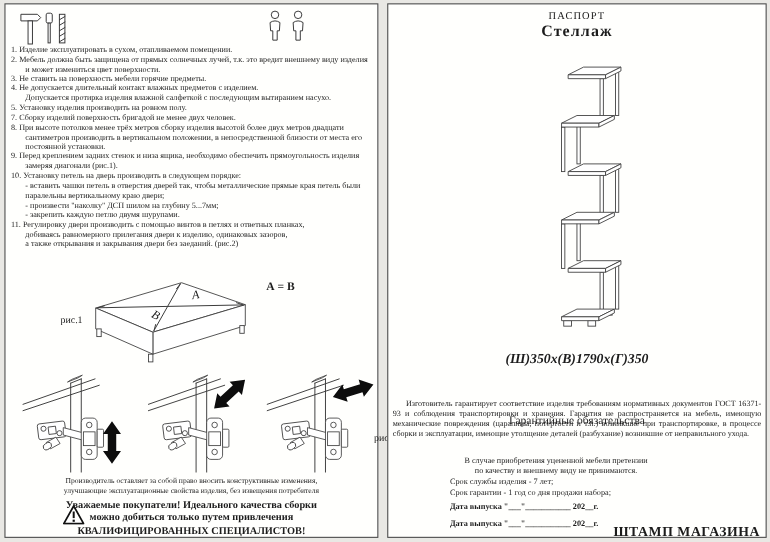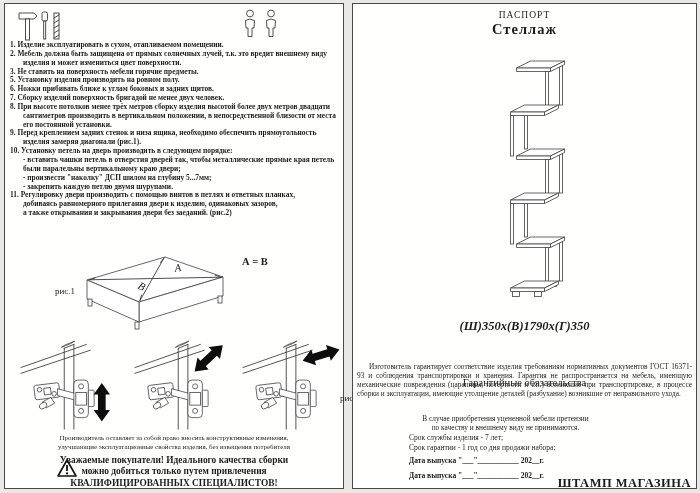--- a/index.html
+++ b/index.html
@@ -17,21 +17,21 @@
   }
   .panel-left  { left:4px;  top:3px; width:340px; height:486px; }
   .panel-right { left:352px; top:3px; width:345px; height:486px; }
 
   .abs { position:absolute; }
   .ctr { left:0; right:0; text-align:center; }
 
   
   .lp-title { top:19px; font-size:11.5px; font-weight:bold; letter-spacing:.6px; white-space:pre; }
   .req-list { left:5px; top:37px; width:330px; font-size:7.4px; line-height:8.85px; }
-  .req-item { padding-left:13px; text-indent:-13px;font-weight:bold; }
+  .req-item { padding-left:13px; text-indent:-13px; }
   .req-item .t { white-space:pre-line; }
 
   .fig1-label, .fig2-label { font-size:9px; }
   .fig1-label { left:50px; top:282px; }
   .fig2-label { left:306px; top:389px;padding-left:29px; }
   .fig1-eq { left:237px; top:252px; font-size:10.5px; font-weight:bold; }
 
   .mfg-note { top:430px; font-size:6.9px; line-height:8.6px; white-space:pre-line; }
   .warn-text { top:451px; font-size:9.4px; font-weight:bold; line-height:11.4px; white-space:pre-line; }
 
@@ -82,22 +82,23 @@
         <path d="M4.5,11.5 Q9,8.5 13.5,11.5 L13,19 L11,19 L11,27.5 L7,27.5 L7,19 L5,19 Z"></path>
         <circle cx="30" cy="4.5" r="3.4"></circle>
         <path d="M25.5,11.5 Q30,8.5 34.5,11.5 L34,19 L32,19 L32,27.5 L28,27.5 L28,19 L26,19 Z"></path>
       </g>
     </svg>
 
     <div class="abs req-list">
       <div class="req-item"><span>1.</span> <span class="t">Изделие эксплуатировать в сухом, отапливаемом помещении.</span></div>
       <div class="req-item"><span>2.</span> <span class="t">Мебель должна быть защищена от прямых солнечных лучей, т.к. это вредит внешнему виду изделия и может измениться цвет поверхности.</span></div>
       <div class="req-item"><span>3.</span> <span class="t">Не ставить на поверхность мебели горячие предметы.</span></div>
+      <div class="req-item"><span>4.</span> <span class="t">Не допускается длительный контакт влажных предметов с изделием.
+Допускается протирка изделия влажной салфеткой с последующим вытиранием насухо.</span></div>
       <div class="req-item"><span>5.</span> <span class="t">Установку изделия производить на ровном полу.</span></div>
-      <div class="req-item"><span>6.</span> <span class="t">Ножки прибивать ближе к углам боковых и задних щитов.</span></div>
       <div class="req-item"><span>7.</span> <span class="t">Сборку изделий поверхность бригадой не менее двух человек.</span></div>
       <div class="req-item"><span>8.</span> <span class="t">При высоте потолков менее трёх метров сборку изделия высотой более двух метров двадцати сантиметров производить в вертикальном положении, в непосредственной близости от места его постоянной установки.</span></div>
       <div class="req-item"><span>9.</span> <span class="t">Перед креплением задних стенок и низа ящика, необходимо обеспечить прямоугольность изделия замеряя диагонали (рис.1).</span></div>
       <div class="req-item"><span>10.</span> <span class="t">Установку петель на дверь производить в следующем порядке:
 - вставить чашки петель в отверстия дверей так, чтобы металлические прямые края петель были паралельны вертикальному краю двери;
 - произвести "наколку" ДСП шилом на глубину 5...7мм;
 - закрепить каждую петлю двумя шурупами.</span></div>
       <div class="req-item"><span>11.</span> <span class="t">Регулировку двери производить с помощью винтов в петлях и ответных планках,
 добиваясь равномерного прилегания двери к изделию, одинаковых зазоров,
 а также открывания и закрывания двери без заеданий. (рис.2)</span></div>

